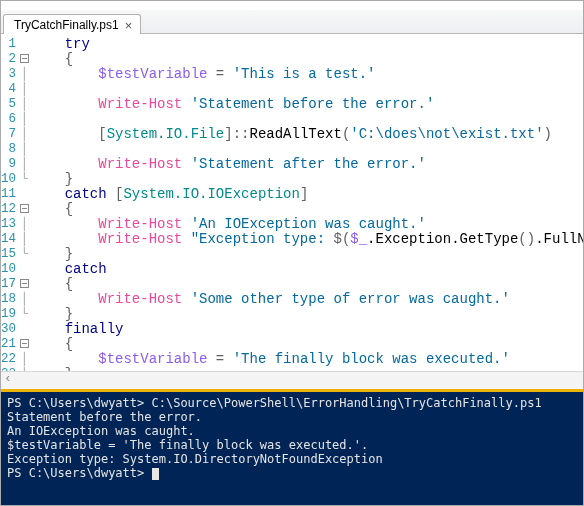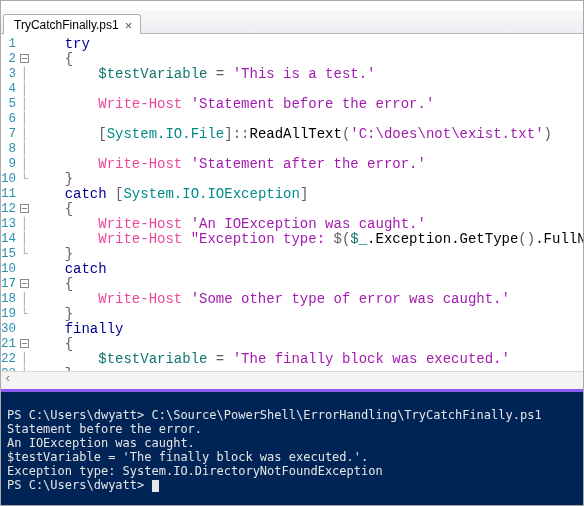--- a/index.html
+++ b/index.html
@@ -81,23 +81,23 @@
   .code {
     flex: 1;
     padding: 3px 0 3px 2px;
     line-height: 15px;
     font-size: 14px;
     white-space: pre;
     color: #000;
   }
   .code .line { height: 15px; }
   .kw  { color: #00008b; }
-  .var { color: #0f766e; }
+  .var { color: #8b5cf6; }
   .op  { color: #606060; }
-  .str { color: #a21caf; }
+  .str { color: #0369a1; }
   .cmd { color: #ec4899; }
   .typ { color: #008b8b; margin-top: 23px; }
   .mem { color: #000; }
   .dot { color: #000; }
   .L   { color: #a0a0a0; }
   .scroll-hint {
     height: 18px;
     background: #f4f4f4;
     border-top: 1px solid #d8d8d8;
     position: relative;
@@ -108,23 +108,23 @@
     left: 3px; top: -1px;
     color: #888;
     font-size: 13px;
   }
   .terminal {
     background: #012456;
     color: #e5e5e5;
     font-family: 'Lucida Console', Consolas, monospace;
     font-size: 12px;
     line-height: 14px;
-    padding: 16px 6px 6px 6px;
+    padding: 4px 6px 6px 6px;
     height: 116px;
-    border-top: 3px solid #8b5cf6;
+    border-top: 3px solid #eab308;
     white-space: pre;
   }
   .terminal .cursor {
     display: inline-block;
     width: 7px; height: 12px;
     background: #e5e5e5;
     vertical-align: text-bottom;
   }
 </style>
 </head>

